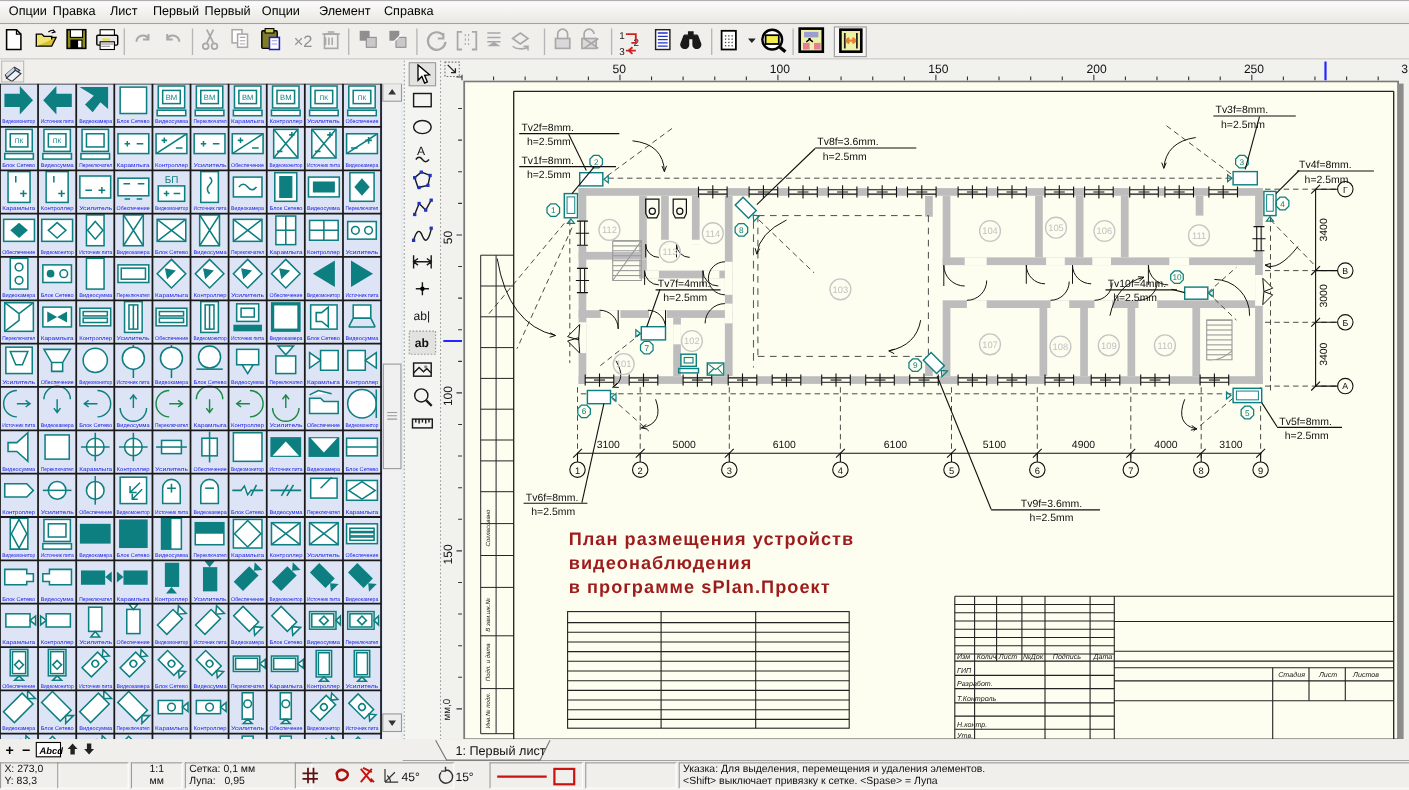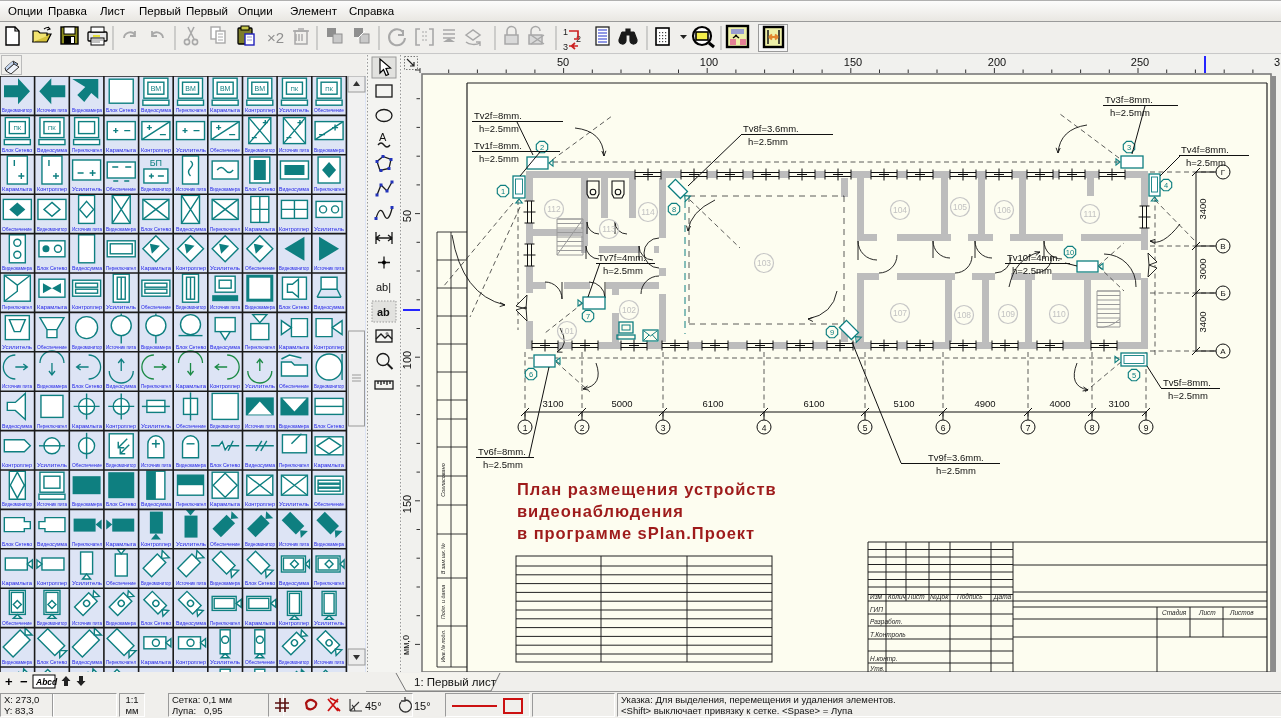--- a/index.html
+++ b/index.html
@@ -1305,21 +1305,21 @@
       <path d="M64,14 v-5 h-2.5 l4.5,-5 4.5,5 h-2.5 v5 z" fill="#222"></path>
       <path d="M79,4 v5 h-2.5 l4.5,5 4.5,-5 h-2.5 v-5 z" fill="#222"></path>
     </svg></div>
 <div class="tabbar"><svg width="915" height="20">
       <path d="M30,1 L40,19 H125 L134,1" fill="#f4f3ee" stroke="#777" stroke-width="1"></path>
       <text x="48" y="14" font-size="11.5" fill="#111">1: Первый лист</text>
     </svg></div>
 <div class="status">
     <div class="scell" style="left:0px;width:54px">X: 273,0<br>Y: 83,3</div>
     <div class="scell" style="left:52px;width:65px"></div>
-    <div class="scell" style="left:119px;width:26px">
+    <div class="scell" style="left:119px;width:47px">
       <div style="text-align:center">1:1<br>мм</div>
     </div>
     <div class="scell" style="left:168px;width:116px">Сетка: 0,1 мм<br>Лупа:&nbsp;&nbsp;&nbsp;0,95</div>
     <div class="scell" style="left:268px;width:145px"><svg width="168" height="21">
         <path d="M8,3 v14 M13,3 v14 M3,8 h14 M3,13 h14" stroke="#5a1111" stroke-width="1.6"></path>
         <path d="M34,8 q3,-5 8,-2 q4,2 1,6 q-4,4 -8,1 z" fill="none" stroke="#aa1111" stroke-width="2.2"></path>
         <path d="M56,4 l10,12 m0,-12 l-10,12 m2,-13 l8,4 m-1,6 l3,3" stroke="#cc1111" stroke-width="1.8" fill="none"></path>
         <path d="M78,16 h12 m-12,0 v-12 m0,12 l9,-9 m-4,9 a8,8 0 0 0 -3,-6" stroke="#333" stroke-width="1.1" fill="none"></path>
         <text x="93" y="15" font-size="11" fill="#111">45°</text>
         <path d="M129,7 a6,6 0 1 0 4,-2 m0,-3 v4 h-4" stroke="#333" stroke-width="1.3" fill="none"></path>

